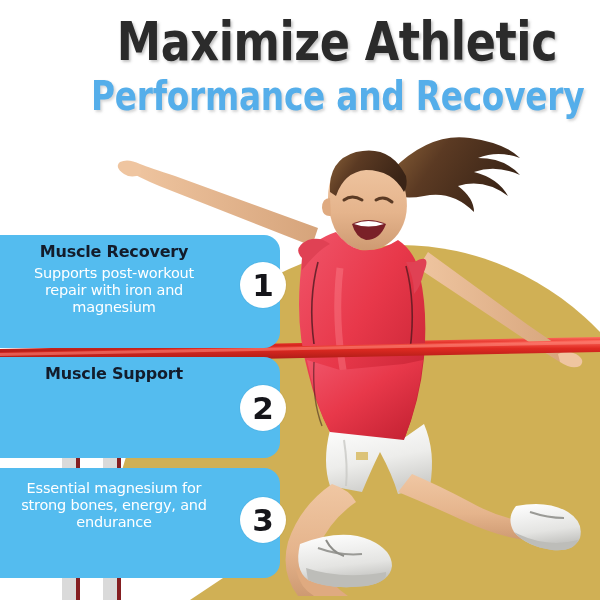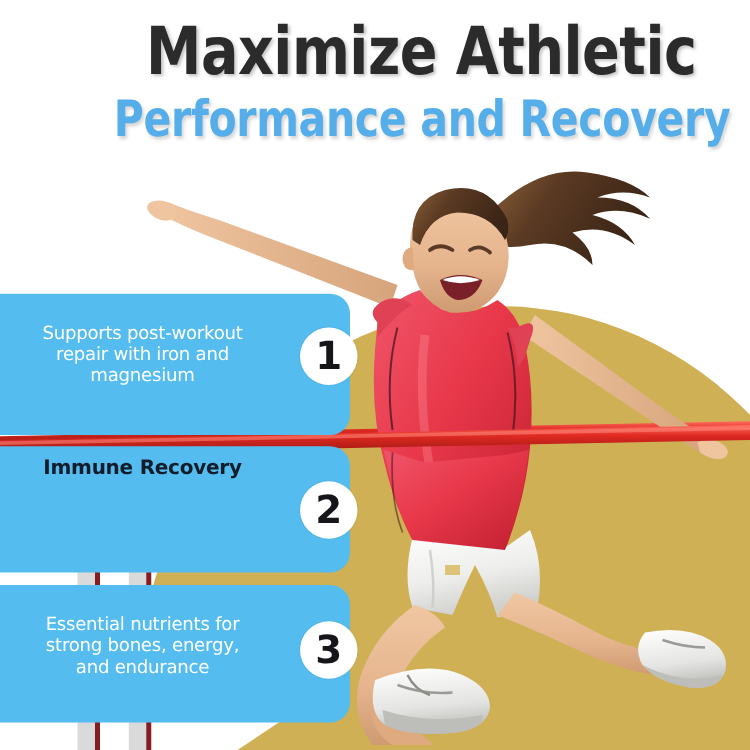--- a/index.html
+++ b/index.html
@@ -79,21 +79,21 @@
     line-height:18px;
     color:#131c2b;
     margin:0 0 1px 0;
     letter-spacing:-0.2px;
   }
   .card-body{
     font-family:"DejaVu Sans", sans-serif;
     font-size:14.5px;
     line-height:17px;
     color:#ffffff;
-    margin:16px;
+    margin:4px;
     letter-spacing:-0.2px;
   }
 
   .badge{
     position:absolute;
     width:46px;height:46px;
     border-radius:50%;
     background:#ffffff;
     z-index:35;
     display:flex;
@@ -245,27 +245,28 @@
       </g>
     </svg>
   </div>
 
   <div class="headline">
     <span class="title-main">Maximize Athletic</span>
     <span class="title-sub">Performance and Recovery</span>
   </div>
 
   <div class="card" id="card-1">
+    <p class="card-heading">Muscle Recovery</p>
     <p class="card-body">Supports post-workout repair with iron and magnesium</p>
   </div>
   <div class="badge" id="badge-1">1</div>
 
   <div class="card" id="card-2">
-    <p class="card-heading">Immune Recovery</p>
+    <p class="card-heading">Muscle Support</p>
   </div>
   <div class="badge" id="badge-2">2</div>
 
   <div class="card" id="card-3">
-    <p class="card-body">Essential nutrients for strong bones, energy, and endurance</p>
+    <p class="card-body">Essential magnesium for strong bones, energy, and endurance</p>
   </div>
   <div class="badge" id="badge-3">3</div>
 
 </div>
 
 </body></html>

